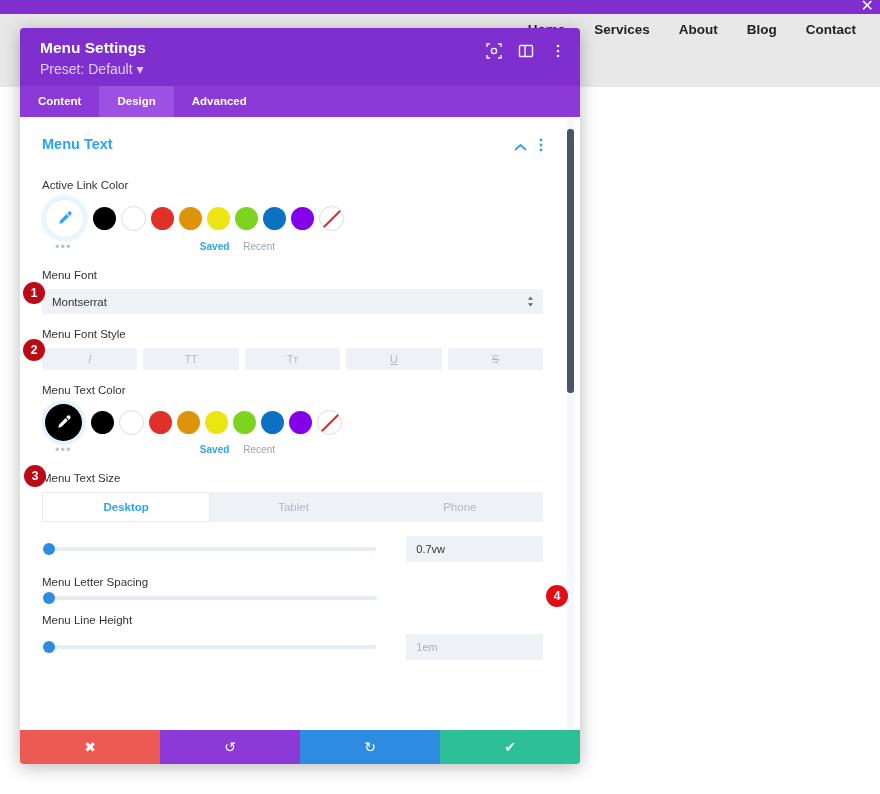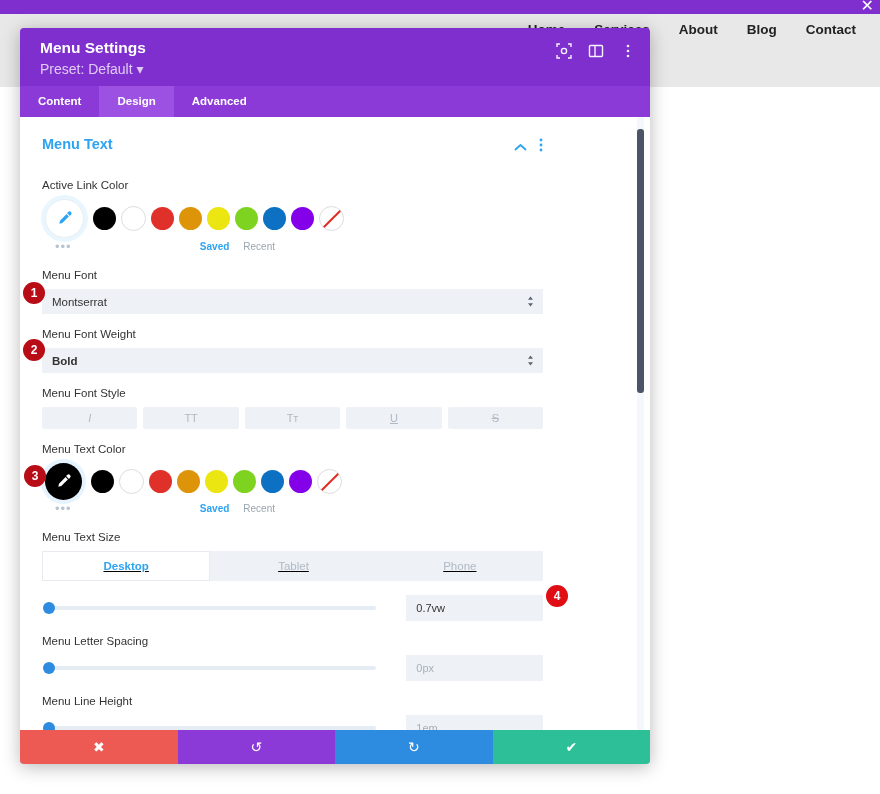--- a/index.html
+++ b/index.html
@@ -44,21 +44,21 @@
     color: #222222;
     font-size: 13.5px;
     font-weight: bold;
     text-decoration: none;
     font-family: "Liberation Sans", sans-serif;
   }
 
   
   .modal {
     position: absolute; left: 20px; top: 28px;
-    width: 630px; height: 736px;
+    width: 560px; height: 736px;
     background: #f0abfc;
     box-shadow: 0 3px 18px rgba(0,0,0,0.28);
     border-radius: 4px;
     overflow: hidden;
     z-index: 30;
     display: flex; flex-direction: column;
   }
 
   .modal-head {
     background: #7e2fce;
@@ -201,21 +201,21 @@
   .style-btn {
     flex: 1 1 0; height: 22px;
     background: #eef1f6;
     border-radius: 2px;
     display: flex; align-items: center; justify-content: center;
     color: #b0b9c3; font-size: 11px;
     cursor: pointer;
   }
 
   
-  .resp-row { display: flex; text-decoration: underline; }
+  .resp-row { display: flex; }
   .resp {
     flex: 1 1 0; height: 30px;
     display: flex; align-items: center; justify-content: center;
     font-size: 11.5px;
     background: #eef1f6; color: #b0b9c3;
     cursor: pointer;
   }
   .resp.active {
     background: #ffffff; color: #2ea3f2; font-weight: bold;
     border: 1px solid #e7ebf0;
@@ -404,32 +404,20 @@
           <span>Montserrat</span>
           <span class="arrows">
             <svg width="7" height="12" viewBox="0 0 7 12">
               <path d="M3.5 1L6 4.2H1L3.5 1z" fill="#5a646e"></path>
               <path d="M3.5 11L1 7.8h5L3.5 11z" fill="#5a646e"></path>
             </svg>
           </span>
         </div>
       </div>
 
-      <div class="field">
-        <div class="flabel">Menu Font Weight</div>
-        <div class="select bold">
-          <span>Bold</span>
-          <span class="arrows">
-            <svg width="7" height="12" viewBox="0 0 7 12">
-              <path d="M3.5 1L6 4.2H1L3.5 1z" fill="#5a646e"></path>
-              <path d="M3.5 11L1 7.8h5L3.5 11z" fill="#5a646e"></path>
-            </svg>
-          </span>
-        </div>
-      </div>
 
       <div class="field">
         <div class="flabel">Menu Font Style</div>
         <div class="style-row">
           <span class="style-btn" style="font-style:italic">I</span>
           <span class="style-btn">TT</span>
           <span class="style-btn">Tᴛ</span>
           <span class="style-btn" style="text-decoration:underline">U</span>
           <span class="style-btn" style="text-decoration:line-through">S</span>
         </div>
@@ -477,21 +465,20 @@
           <span class="val-box filled">0.7vw</span>
         </div>
       </div>
 
       <div class="field">
         <div class="flabel">Menu Letter Spacing</div>
         <div class="slider-row" style="margin-top:6px">
           <span class="track">
             <span class="knob"></span>
           </span>
-          <span class="val-box empty">0px</span>
         </div>
       </div>
 
       <div class="field">
         <div class="flabel">Menu Line Height</div>
         <div class="slider-row" style="margin-top:6px">
           <span class="track">
             <span class="knob"></span>
           </span>
           <span class="val-box empty">1em</span>

